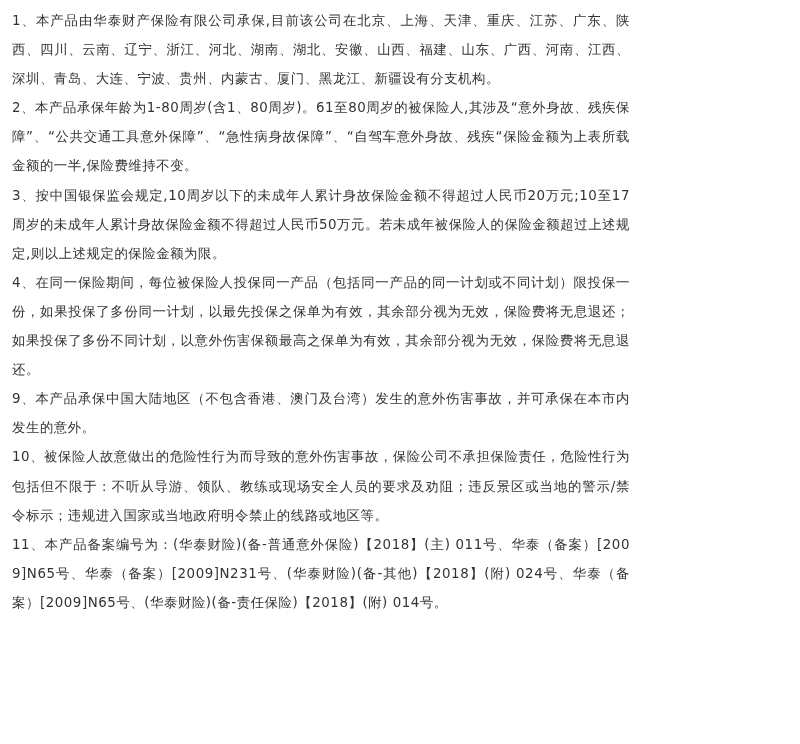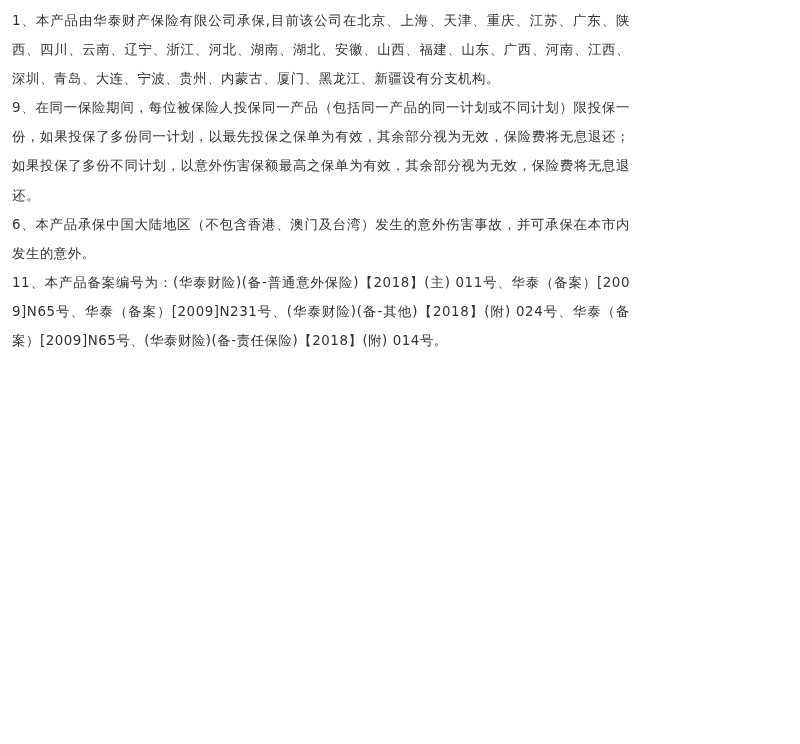--- a/index.html
+++ b/index.html
@@ -29,16 +29,19 @@
       text-align: justify;
       text-align-last: left;
       word-break: break-all;
     }
   </style>
 </head>
 <body>
 
 <div class="doc">
   <p class="clause">1、本产品由华泰财产保险有限公司承保,目前该公司在北京、上海、天津、重庆、江苏、广东、陕西、四川、云南、辽宁、浙江、河北、湖南、湖北、安徽、山西、福建、山东、广西、河南、江西、深圳、青岛、大连、宁波、贵州、内蒙古、厦门、黑龙江、新疆设有分支机构。</p>
-  <p class="clause">9、在同一保险期间，每位被保险人投保同一产品（包括同一产品的同一计划或不同计划）限投保一份，如果投保了多份同一计划，以最先投保之保单为有效，其余部分视为无效，保险费将无息退还；如果投保了多份不同计划，以意外伤害保额最高之保单为有效，其余部分视为无效，保险费将无息退还。</p>
-  <p class="clause">6、本产品承保中国大陆地区（不包含香港、澳门及台湾）发生的意外伤害事故，并可承保在本市内发生的意外。</p>
+  <p class="clause">2、本产品承保年龄为1-80周岁(含1、80周岁)。61至80周岁的被保险人,其涉及“意外身故、残疾保障”、“公共交通工具意外保障”、“急性病身故保障”、“自驾车意外身故、残疾“保险金额为上表所载金额的一半,保险费维持不变。</p>
+  <p class="clause">3、按中国银保监会规定,10周岁以下的未成年人累计身故保险金额不得超过人民币20万元;10至17周岁的未成年人累计身故保险金额不得超过人民币50万元。若未成年被保险人的保险金额超过上述规定,则以上述规定的保险金额为限。</p>
+  <p class="clause">4、在同一保险期间，每位被保险人投保同一产品（包括同一产品的同一计划或不同计划）限投保一份，如果投保了多份同一计划，以最先投保之保单为有效，其余部分视为无效，保险费将无息退还；如果投保了多份不同计划，以意外伤害保额最高之保单为有效，其余部分视为无效，保险费将无息退还。</p>
+  <p class="clause">9、本产品承保中国大陆地区（不包含香港、澳门及台湾）发生的意外伤害事故，并可承保在本市内发生的意外。</p>
+  <p class="clause">10、被保险人故意做出的危险性行为而导致的意外伤害事故，保险公司不承担保险责任，危险性行为包括但不限于：不听从导游、领队、教练或现场安全人员的要求及劝阻；违反景区或当地的警示/禁令标示；违规进入国家或当地政府明令禁止的线路或地区等。</p>
   <p class="clause">11、本产品备案编号为：(华泰财险)(备-普通意外保险)【2018】(主) 011号、华泰（备案）[2009]N65号、华泰（备案）[2009]N231号、(华泰财险)(备-其他)【2018】(附) 024号、华泰（备案）[2009]N65号、(华泰财险)(备-责任保险)【2018】(附) 014号。</p>
 </div>
 
 </body></html>

